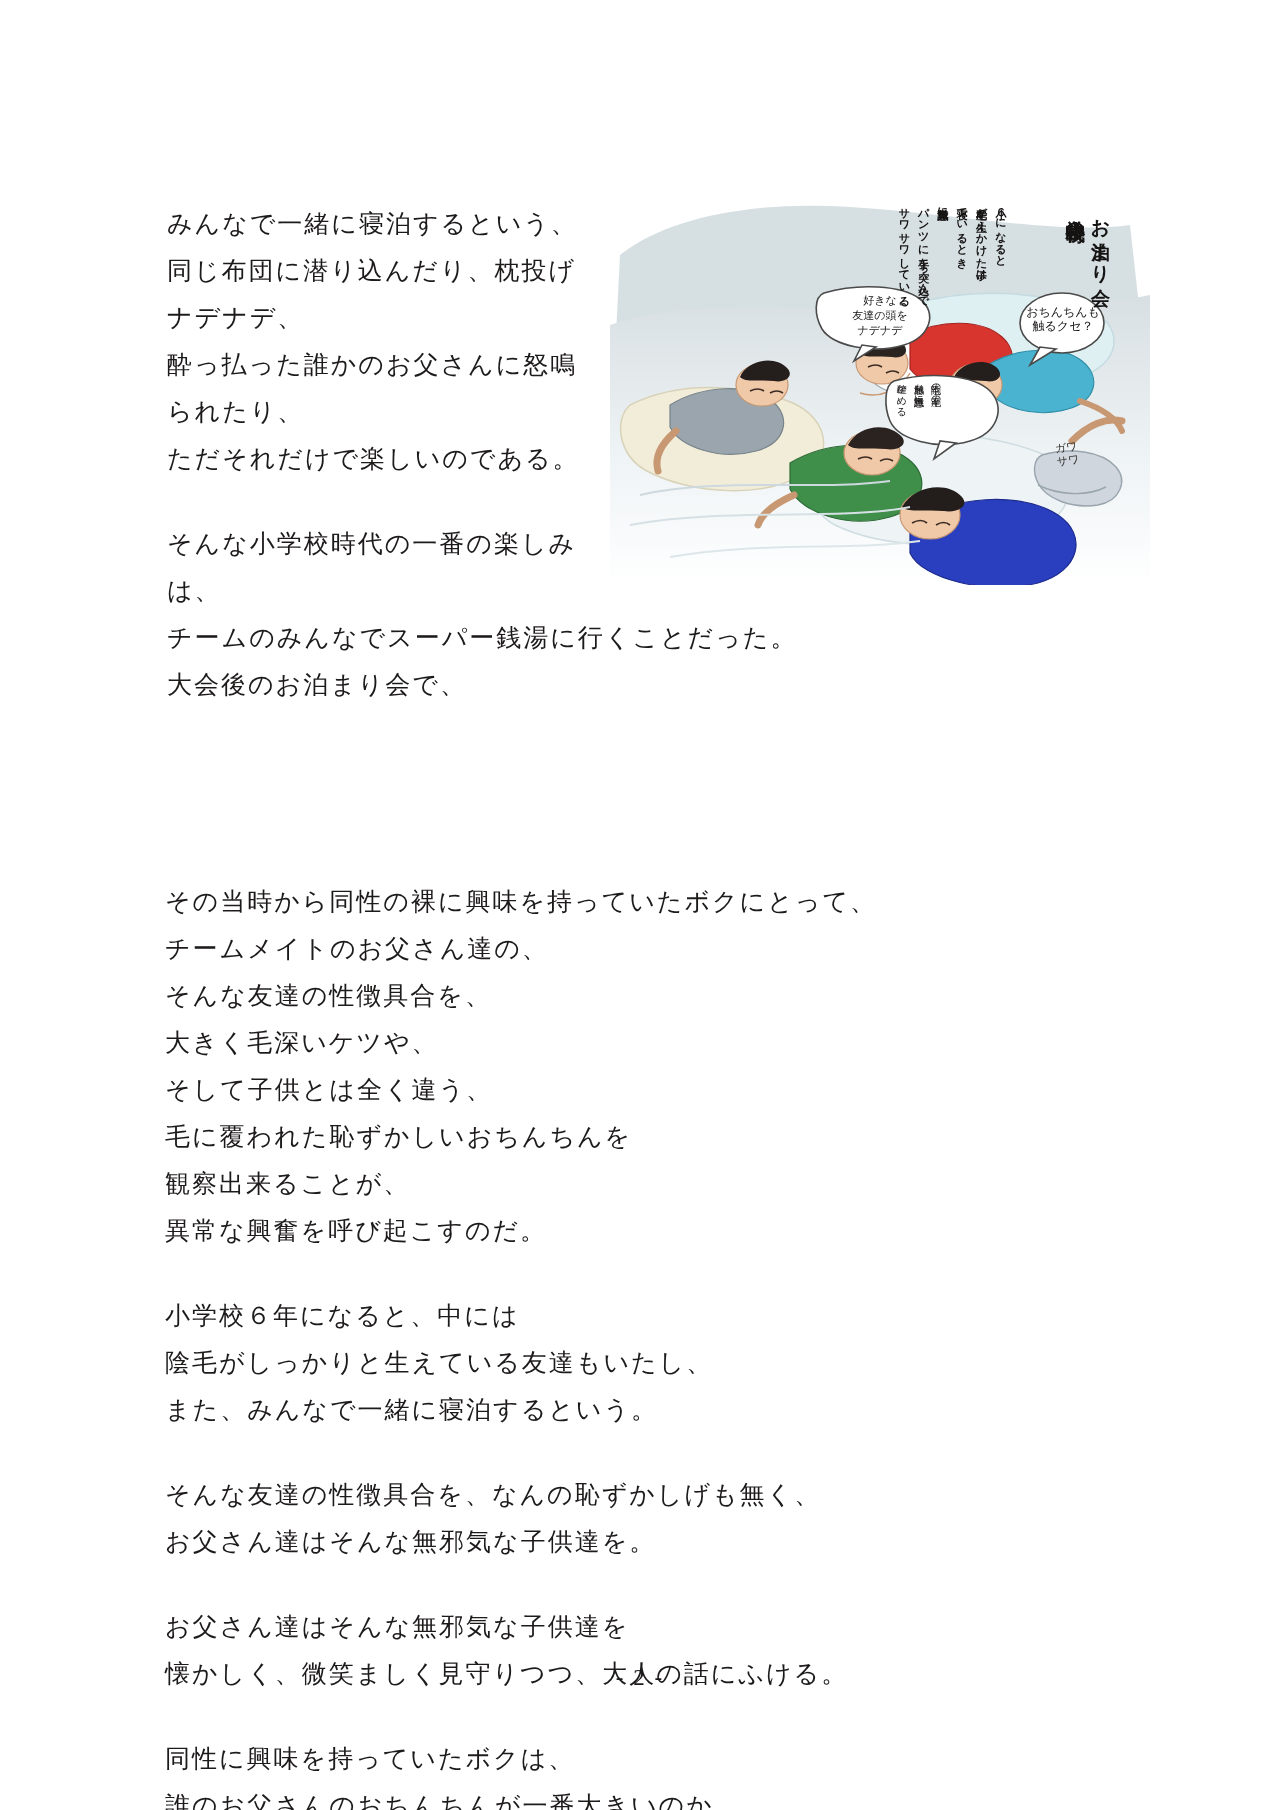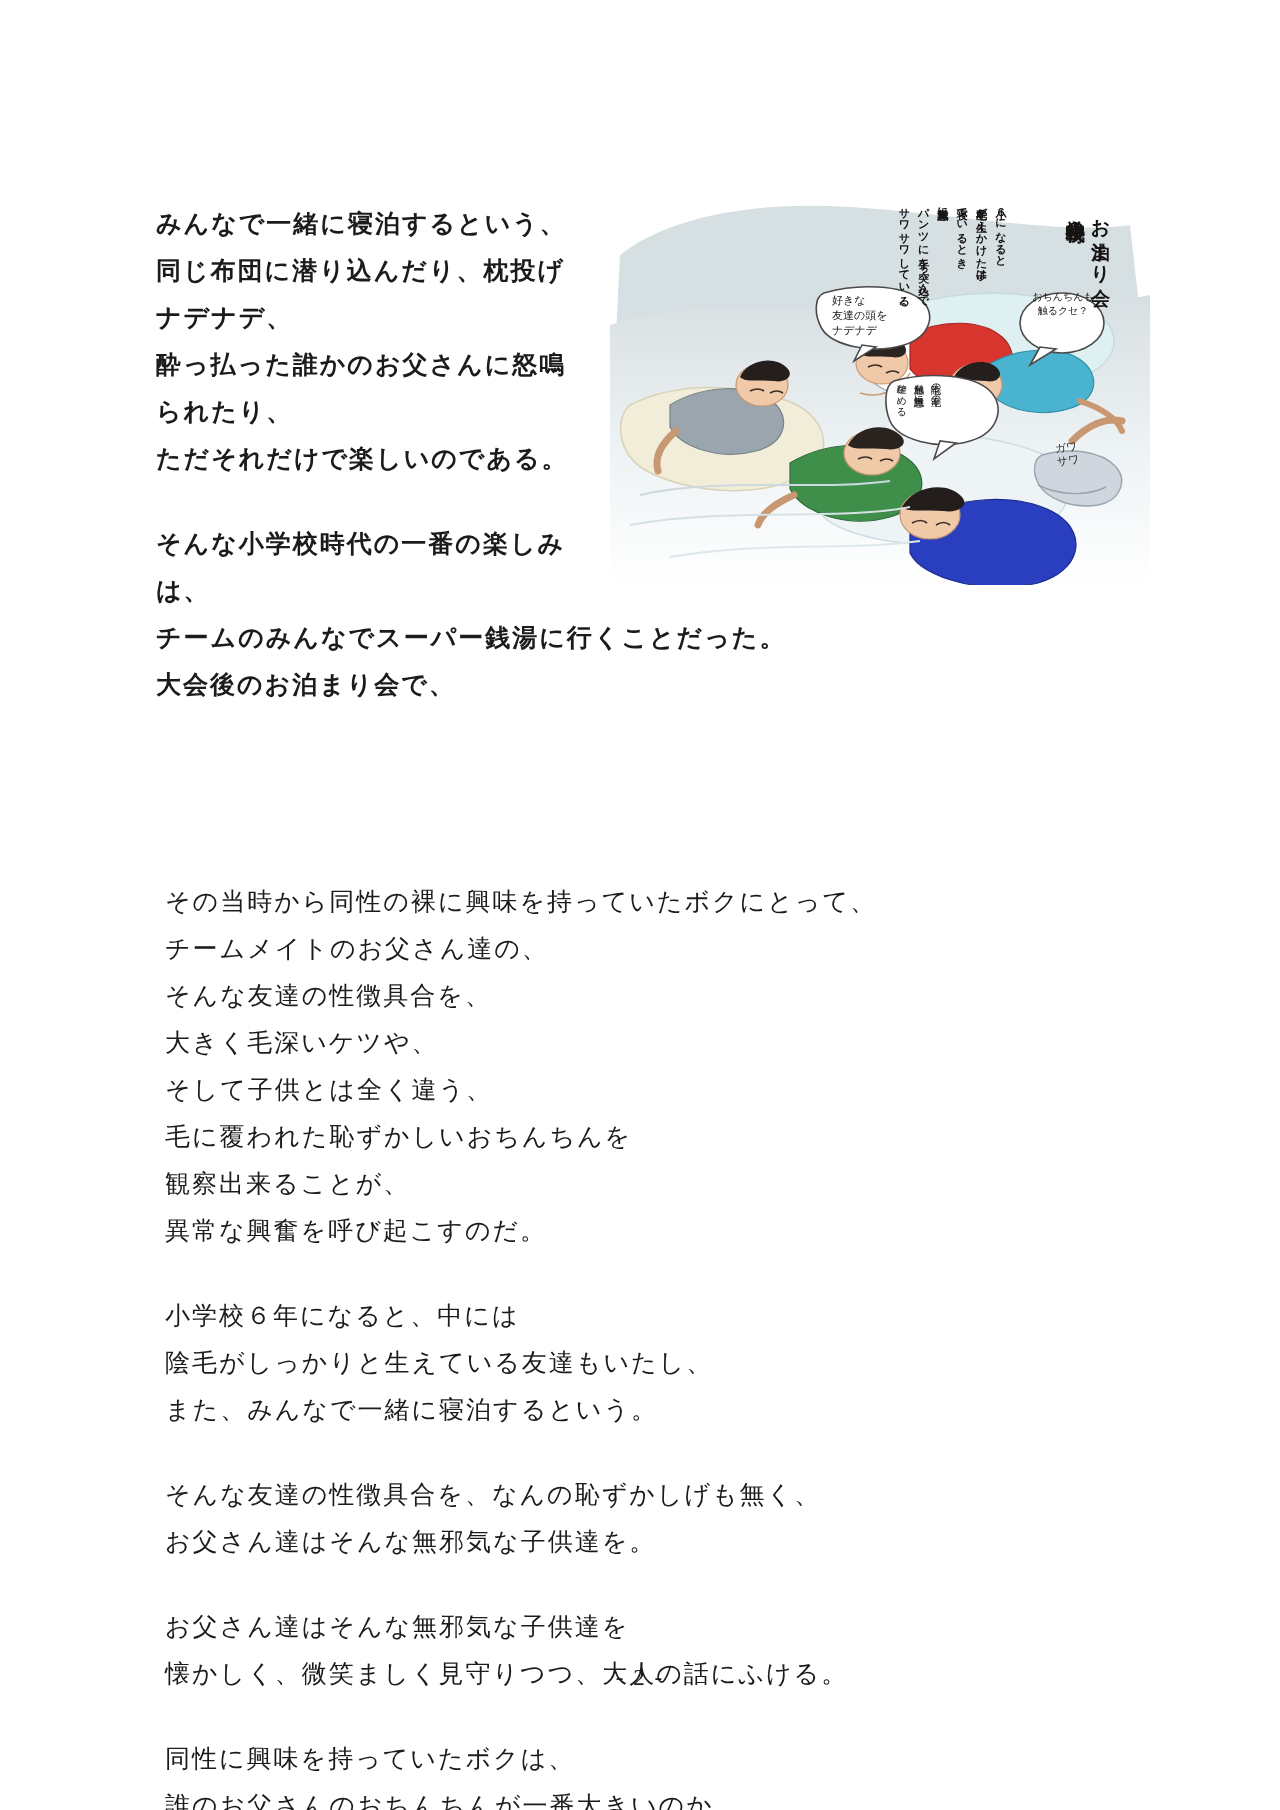--- a/index.html
+++ b/index.html
@@ -46,24 +46,23 @@
     left: 0;
     top: 1665px;
     width: 1280px;
     text-align: center;
     font-size: 23px;
     letter-spacing: 2px;
     color: #1d1a1a;
   }
   .text-col {
     position: absolute;
-    left: 156px;
+    left: 167px;
     top: 200px;
     width: 430px;
-    font-weight: bold;
   }
   .text-full {
     position: absolute;
     left: 165px;
     top: 735px;
     width: 980px;
   }
   
   .vtext {
     writing-mode: vertical-rl;
@@ -175,33 +174,33 @@
 
     <div style="position:absolute; left:285px; top:5px; height:160px;">
       <div class="vtext" style="font-size:11px; height:160px; display:inline-block; margin-left:3px;">サワサワしている。</div>
       <div class="vtext" style="font-size:11px; height:160px; display:inline-block; margin-left:3px;">パンツに手を突っ込んで</div>
       <div class="vtext" style="font-size:11px; height:160px; display:inline-block; margin-left:3px;">無意識に、</div>
       <div class="vtext" style="font-size:11px; height:160px; display:inline-block; margin-left:3px;">寝ているとき</div>
       <div class="vtext" style="font-size:11px; height:160px; display:inline-block; margin-left:3px;">産毛が生えかけた子は、</div>
       <div class="vtext" style="font-size:11px; height:160px; display:inline-block; margin-left:3px;">小６になると</div>
     </div>
 
-    <div style="position:absolute; left:222px; top:98px; width:96px; text-align:left; font-family:'Liberation Sans',sans-serif; font-size:11px; line-height:15px; color:#161313;">
+    <div style="position:absolute; left:222px; top:98px; width:96px; text-align:center; font-family:'Liberation Sans',sans-serif; font-size:11px; line-height:15px; color:#161313;">
       <div>好きな</div>
       <div>友達の頭を</div>
       <div>ナデナデ</div>
     </div>
 
     <div style="position:absolute; left:284px; top:182px; height:62px;">
       <div class="vtext" style="font-size:10px; height:62px; display:inline-block; margin-left:2px; font-weight:normal;">確かめる</div>
       <div class="vtext" style="font-size:10px; height:62px; display:inline-block; margin-left:2px; font-weight:normal;">感触を無意識に</div>
       <div class="vtext" style="font-size:10px; height:62px; display:inline-block; margin-left:2px; font-weight:normal;">陰毛の産毛の</div>
     </div>
 
-    <div style="position:absolute; left:414px; top:95px; width:78px; text-align:center; font-family:'Liberation Sans',sans-serif; font-size:10px; line-height:14px; color:#161313;">
+    <div style="position:absolute; left:414px; top:110px; width:78px; text-align:center; font-family:'Liberation Sans',sans-serif; font-size:12px; line-height:14px; color:#161313;">
       <div>おちんちんも</div>
       <div>触るクセ？</div>
     </div>
 
     <div style="position:absolute; left:432px; top:246px; width:50px; text-align:center; font-family:'Liberation Sans',sans-serif; font-size:11px; line-height:13px; color:#2f2b2b; transform:rotate(-8deg);">
       <div>ガワ</div>
       <div>サワ</div>
     </div>
   </div>
 

